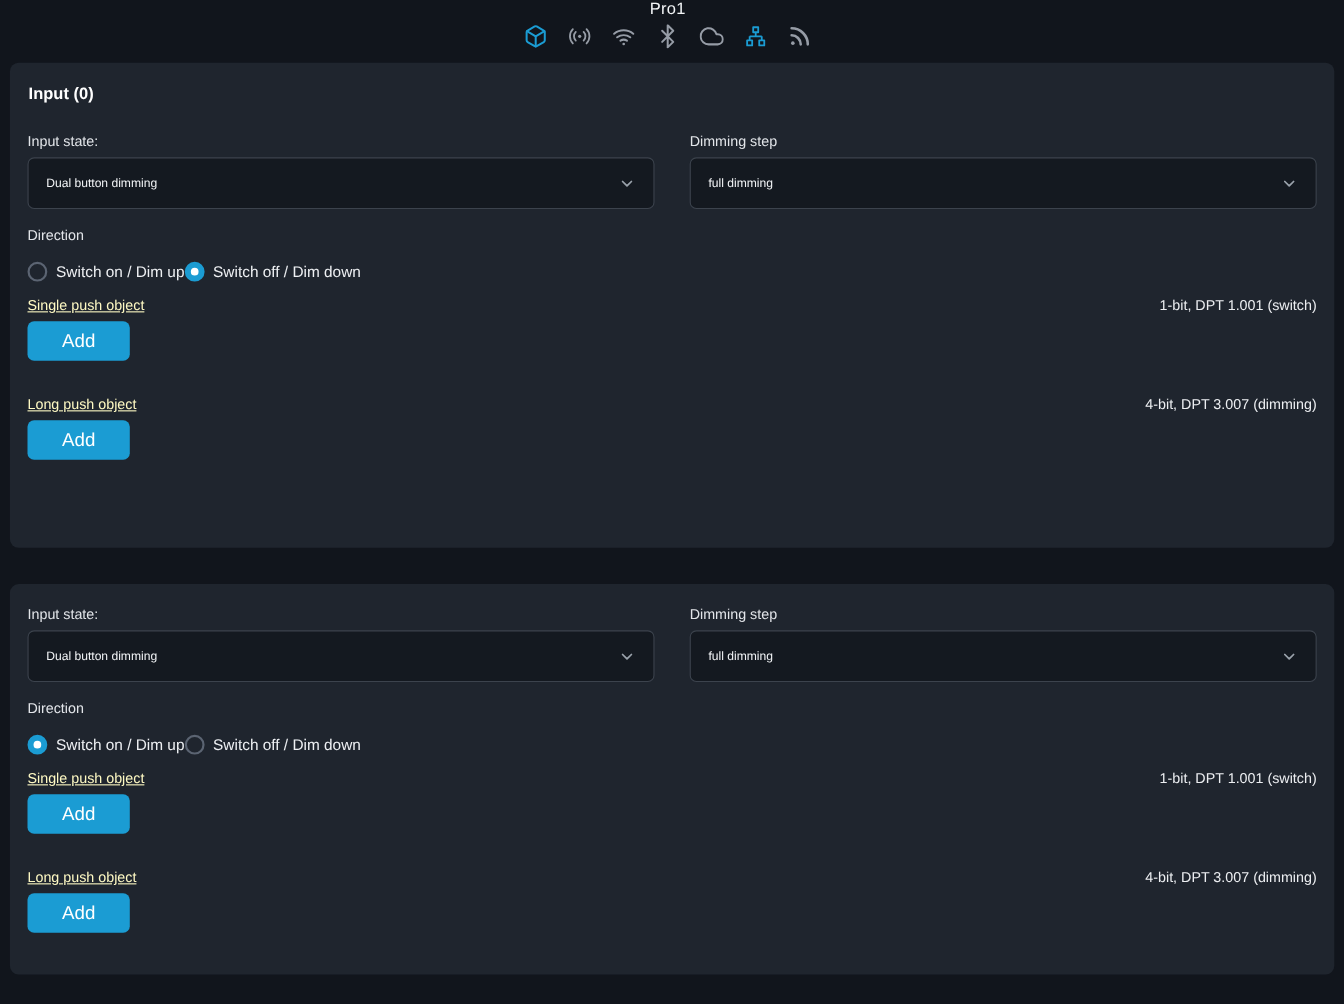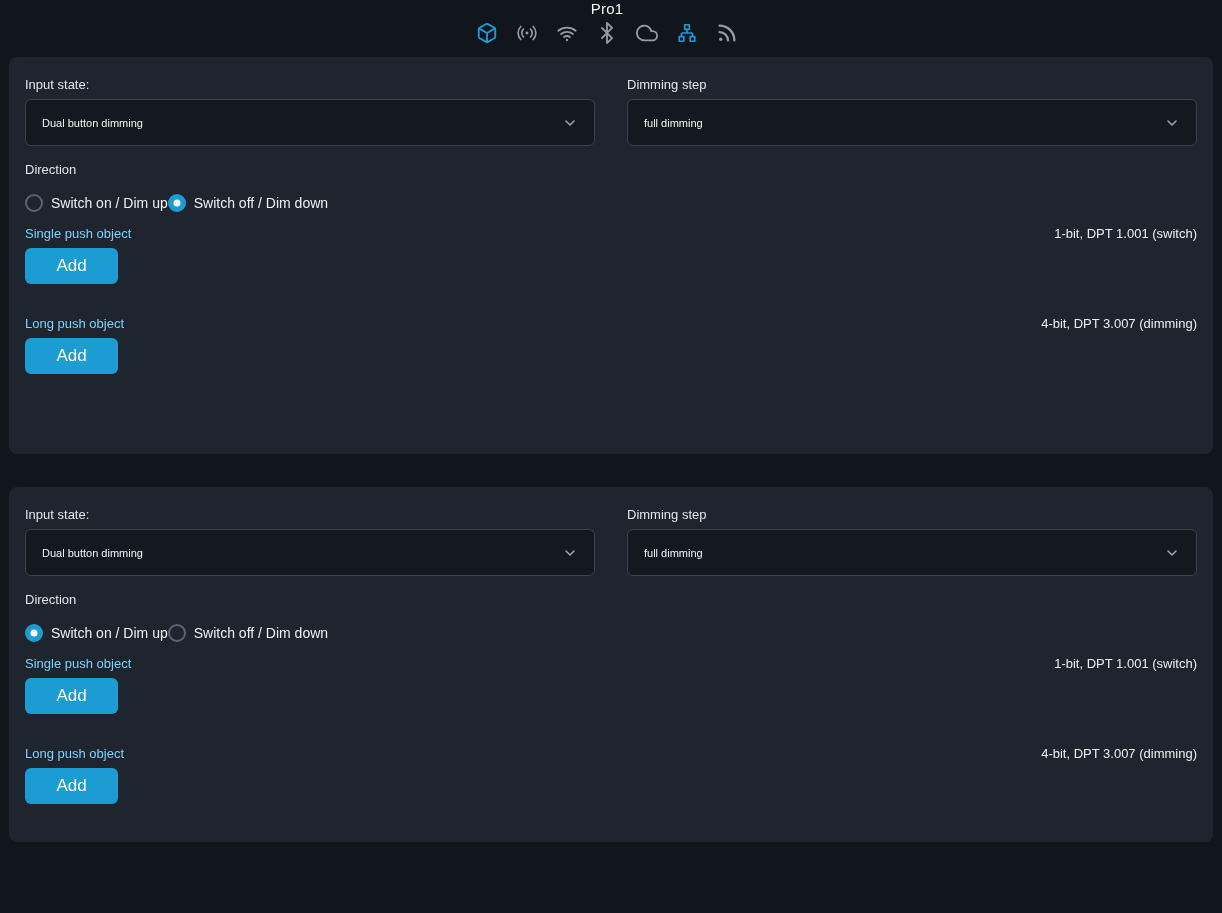--- a/index.html
+++ b/index.html
@@ -63,21 +63,21 @@
   .radio-circle.checked::after {
     content:""; position:absolute; width:7px; height:7px; border-radius:50%;
     background:#ffffff; top:50%; left:50%; transform:translate(-50%,-50%);
   }
 
   .object-row {
     display:flex; justify-content:space-between; align-items:center;
     margin-top:14px; font-size:13px;
   }
   .object-row.long { margin-top:32px; }
-  .object-label { color:#7dd3fc; }
+  .object-label { color:#fef9c3;text-decoration:underline; }
   .object-dpt { color:#eceef1; }
 
   .add-btn {
     margin-top:7px;
     width:93px; height:36px;
     background:var(--accent,#1b9cd3); color:#ffffff;
     border:none; border-radius:6px;
     font-size:17px; font-family:inherit;
     cursor:pointer; display:block;
   }
@@ -142,20 +142,21 @@
         <path d="M4 11a9 9 0 0 1 9 9"></path>
         <path d="M4 4a16 16 0 0 1 16 16"></path>
         <circle cx="5.2" cy="18.8" r="1.8" fill="currentColor" stroke="none"></circle>
       </svg>
     </span>
 
   </div>
 </div>
 
 <div class="panel panel-0">
+  <div class="panel-title">Input (0)</div>
 
   <div class="form-row">
     <div class="form-col">
       <div class="field-label">Input state:</div>
       <div class="select">
         <span>Dual button dimming</span>
         <span class="chev">
           <svg width="16" height="16" viewBox="0 0 16 16" fill="none" stroke="currentColor" stroke-width="1.6" stroke-linecap="round" stroke-linejoin="round">
               <polyline points="4 6 8 10 12 6"></polyline>
             </svg>

